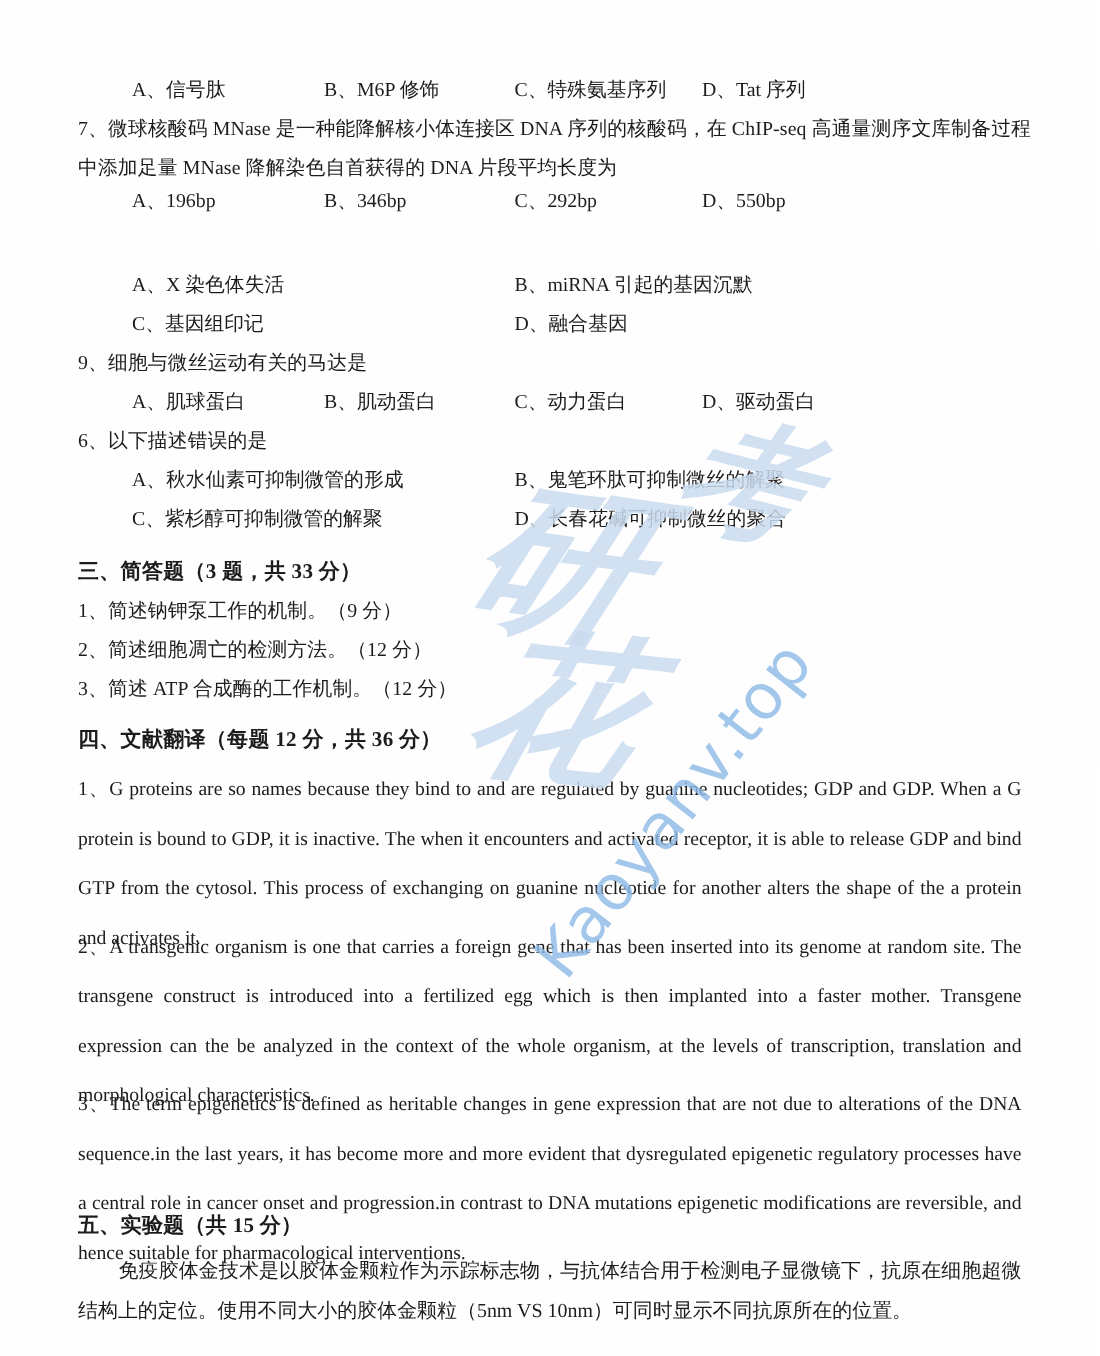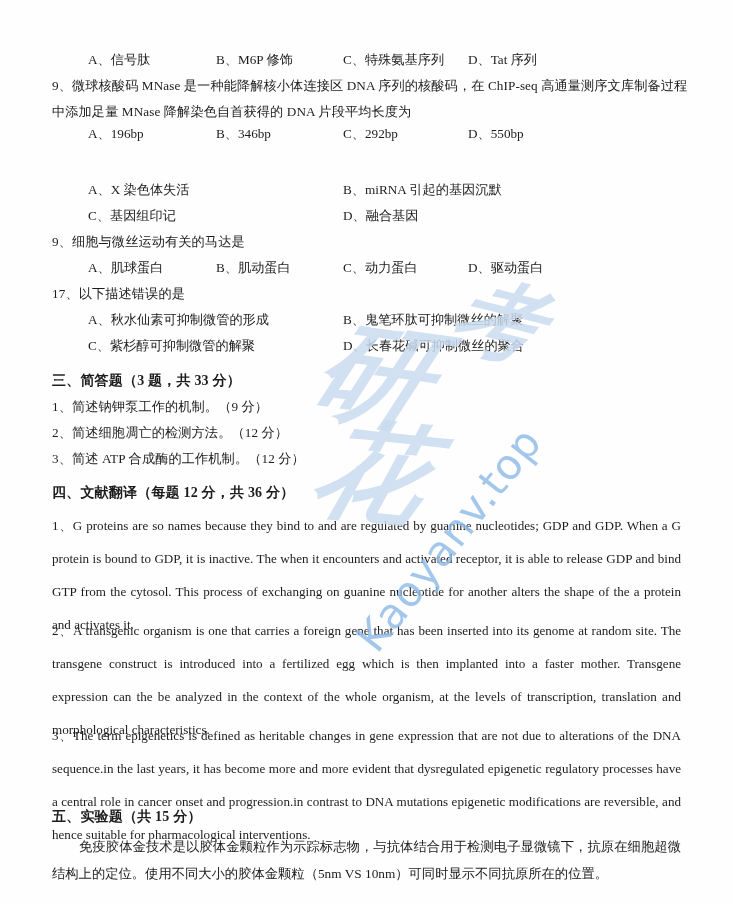--- a/index.html
+++ b/index.html
@@ -139,39 +139,39 @@
     <span class="wm-url">Kaoyanv.top</span>
   </div>
 
   <div class="content">
 
     <span class="opt" style="left:88px;  top:51px;"><span>A、</span><span>信号肽</span></span>
     <span class="opt" style="left:216px; top:51px;"><span>B、</span><span>M6P 修饰</span></span>
     <span class="opt" style="left:343px; top:51px;"><span>C、</span><span>特殊氨基序列</span></span>
     <span class="opt" style="left:468px; top:51px;"><span>D、</span><span>Tat 序列</span></span>
 
-    <div class="line q-stem" style="top:77px;">9、微球核酸码 MNase 是一种能降解核小体连接区 DNA 序列的核酸码，在 ChIP-seq 高通量测序文库制备过程</div>
+    <div class="line q-stem" style="top:77px;">7、微球核酸码 MNase 是一种能降解核小体连接区 DNA 序列的核酸码，在 ChIP-seq 高通量测序文库制备过程</div>
     <div class="line q-stem" style="top:103px;">中添加足量 MNase 降解染色自首获得的 DNA 片段平均长度为</div>
     <span class="opt" style="left:88px;  top:125px;"><span>A、</span><span>196bp</span></span>
     <span class="opt" style="left:216px; top:125px;"><span>B、</span><span>346bp</span></span>
     <span class="opt" style="left:343px; top:125px;"><span>C、</span><span>292bp</span></span>
     <span class="opt" style="left:468px; top:125px;"><span>D、</span><span>550bp</span></span>
 
     <span class="opt" style="left:88px;  top:181px;"><span>A、</span><span>X 染色体失活</span></span>
     <span class="opt" style="left:343px; top:181px;"><span>B、</span><span>miRNA 引起的基因沉默</span></span>
     <span class="opt" style="left:88px;  top:207px;"><span>C、</span><span>基因组印记</span></span>
     <span class="opt" style="left:343px; top:207px;"><span>D、</span><span>融合基因</span></span>
 
     <div class="line q-stem" style="top:233px;">9、细胞与微丝运动有关的马达是</div>
     <span class="opt" style="left:88px;  top:259px;"><span>A、</span><span>肌球蛋白</span></span>
     <span class="opt" style="left:216px; top:259px;"><span>B、</span><span>肌动蛋白</span></span>
     <span class="opt" style="left:343px; top:259px;"><span>C、</span><span>动力蛋白</span></span>
     <span class="opt" style="left:468px; top:259px;"><span>D、</span><span>驱动蛋白</span></span>
 
-    <div class="line q-stem" style="top:285px;">17、以下描述错误的是</div>
+    <div class="line q-stem" style="top:285px;">6、以下描述错误的是</div>
     <span class="opt" style="left:88px;  top:311px;"><span>A、</span><span>秋水仙素可抑制微管的形成</span></span>
     <span class="opt" style="left:343px; top:311px;"><span>B、</span><span>鬼笔环肽可抑制微丝的解聚</span></span>
     <span class="opt" style="left:88px;  top:337px;"><span>C、</span><span>紫杉醇可抑制微管的解聚</span></span>
     <span class="opt" style="left:343px; top:337px;"><span>D、</span><span>长春花碱可抑制微丝的聚合</span></span>
 
     <div class="sec-head" style="top:372px;">三、简答题（3 题，共 33 分）</div>
     <div class="line q-stem" style="top:398px;">1、简述钠钾泵工作的机制。（9 分）</div>
     <div class="line q-stem" style="top:424px;">2、简述细胞凋亡的检测方法。（12 分）</div>
     <div class="line q-stem" style="top:450px;">3、简述 ATP 合成酶的工作机制。（12 分）</div>
 

